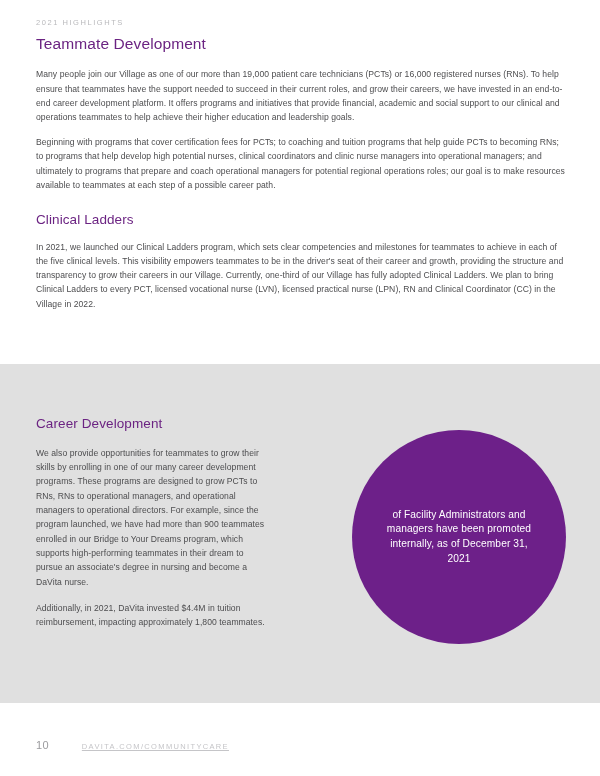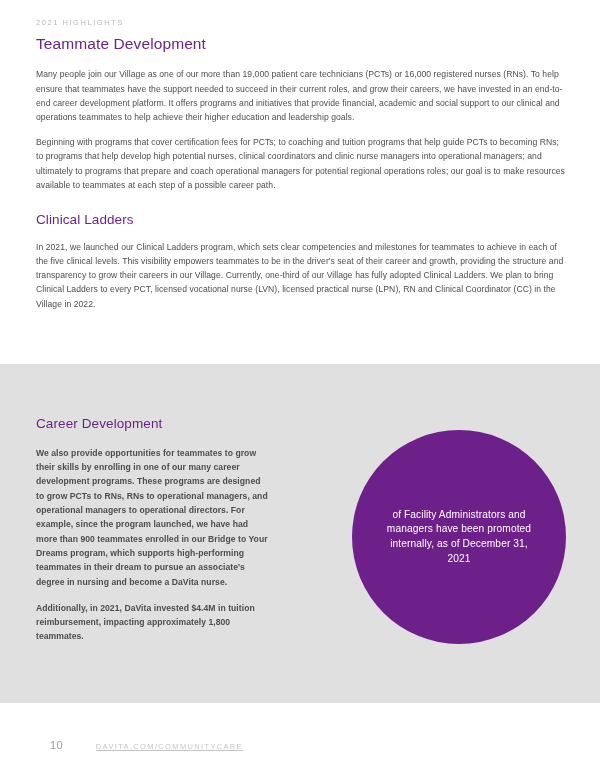--- a/index.html
+++ b/index.html
@@ -98,21 +98,20 @@
     line-height: 1.25;
     letter-spacing: 0.1px;
   }
 
   p.career-body {
     font-size: 8.6px;
     line-height: 14.3px;
     color: #4d4d4f;
     margin: 0 0 12px 0;
     letter-spacing: 0.05px;
-    font-weight: bold;
   }
   p.career-body:last-child { margin-bottom: 0; }
 
   
   .stat-circle {
     position: absolute;
     left: 352px;
     top: 66px;
     width: 214px;
     height: 214px;
@@ -150,21 +149,21 @@
     position: absolute;
     left: 0;
     top: 703px;
     width: 600px;
     height: 73px;
     background: #ffffff;
   }
 
   .footer-row {
     position: absolute;
-    left: 50px;
+    left: 36px;
     top: 36px;
     display: flex;
     align-items: baseline;
   }
 
   .page-number {
     font-size: 11px;
     color: #9b9b9e;
     font-weight: 400;
     letter-spacing: 0.3px;

